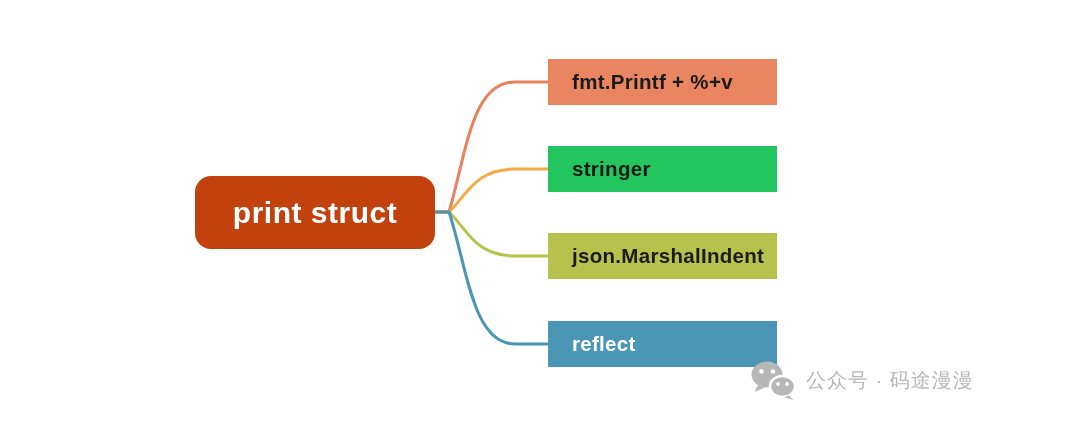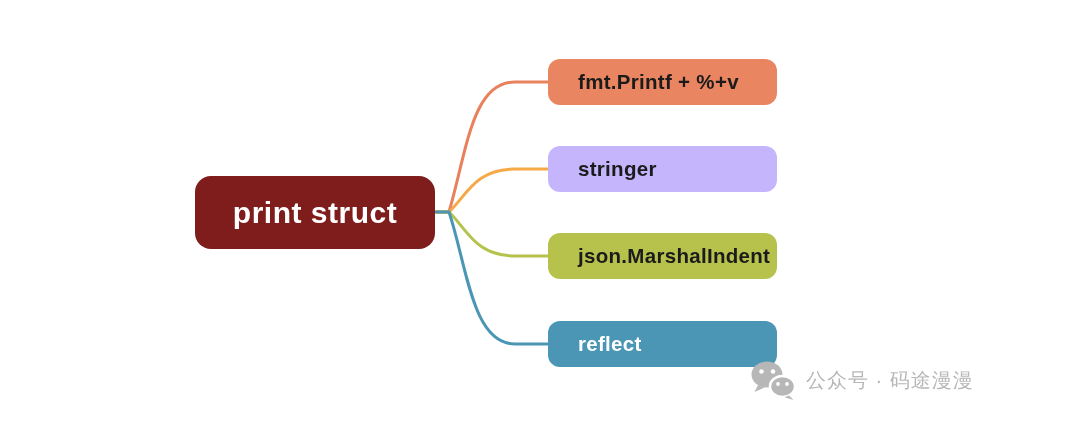--- a/index.html
+++ b/index.html
@@ -27,22 +27,22 @@
     left: 195px; top: 176px;
     width: 240px; height: 73px;
     border-radius: 16px;
     justify-content: center;
     font-size: 30px;
     letter-spacing: 0.5px;
   }
   .child-node {
     left: 548px;
     width: 229px; height: 46px;
-    border-radius: 12px;
-    padding-left: 30px;
+    border-radius: 0;
+    padding-left: 24px;
     font-size: 20.5px;
     letter-spacing: 0.3px;
   }
   .child-1 { top: 59px; }
   .child-2 { top: 146px; }
   .child-3 { top: 233px; }
   .child-4 { top: 321px; }
   .watermark {
     position: absolute;
     left: 750px; top: 360px;
@@ -62,29 +62,29 @@
 
 <div id="canvas">
 
   <svg id="connectors" viewBox="0 0 1080 425" fill="none">
     <path d="M436,212 L449,212 C467,150 472,82 515,82 L548,82" stroke-width="3" stroke-linecap="round" fill="none" stroke="#e8815c"></path>
     <path d="M436,212 L449,212 C467,195 475,169 515,169 L548,169" stroke-width="3" stroke-linecap="round" fill="none" stroke="#f5a947"></path>
     <path d="M436,212 L449,212 C467,229 475,256 515,256 L548,256" stroke-width="3" stroke-linecap="round" fill="none" stroke="#b5c24b"></path>
     <path d="M436,212 L449,212 C467,266 472,344 515,344 L548,344" stroke-width="3" stroke-linecap="round" fill="none" stroke="#4a96b4"></path>
   </svg>
 
-  <div class="node root-node" style="background-color: #7f1d1d; color: rgb(255, 255, 255);">
+  <div class="node root-node" style="background-color: #c2410c; color: rgb(255, 255, 255);">
     <span>print struct</span>
   </div>
 
   <div class="node child-node child-1" style="background-color: rgb(233, 133, 96); color: rgb(27, 27, 27);">
     <span>fmt.Printf + %+v</span>
   </div>
 
-  <div class="node child-node child-2" style="background-color: #c4b5fd; color: rgb(27, 27, 27);">
+  <div class="node child-node child-2" style="background-color: #22c55e; color: rgb(27, 27, 27);">
     <span>stringer</span>
   </div>
 
   <div class="node child-node child-4" style="background-color: rgb(74, 150, 180); color: rgb(255, 255, 255);">
     <span>reflect</span>
   </div>
 
   <div class="node child-node child-3" style="background-color: rgb(182, 194, 75); color: rgb(27, 27, 27);">
     <span>json.MarshalIndent</span>
   </div>

